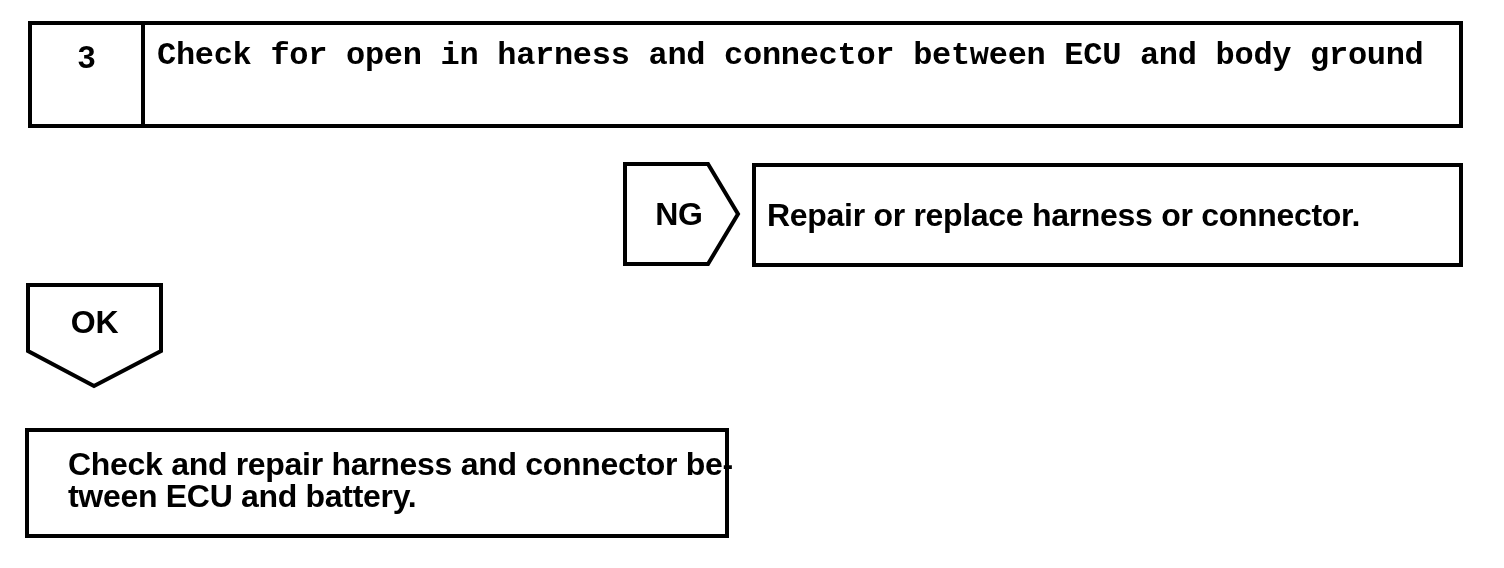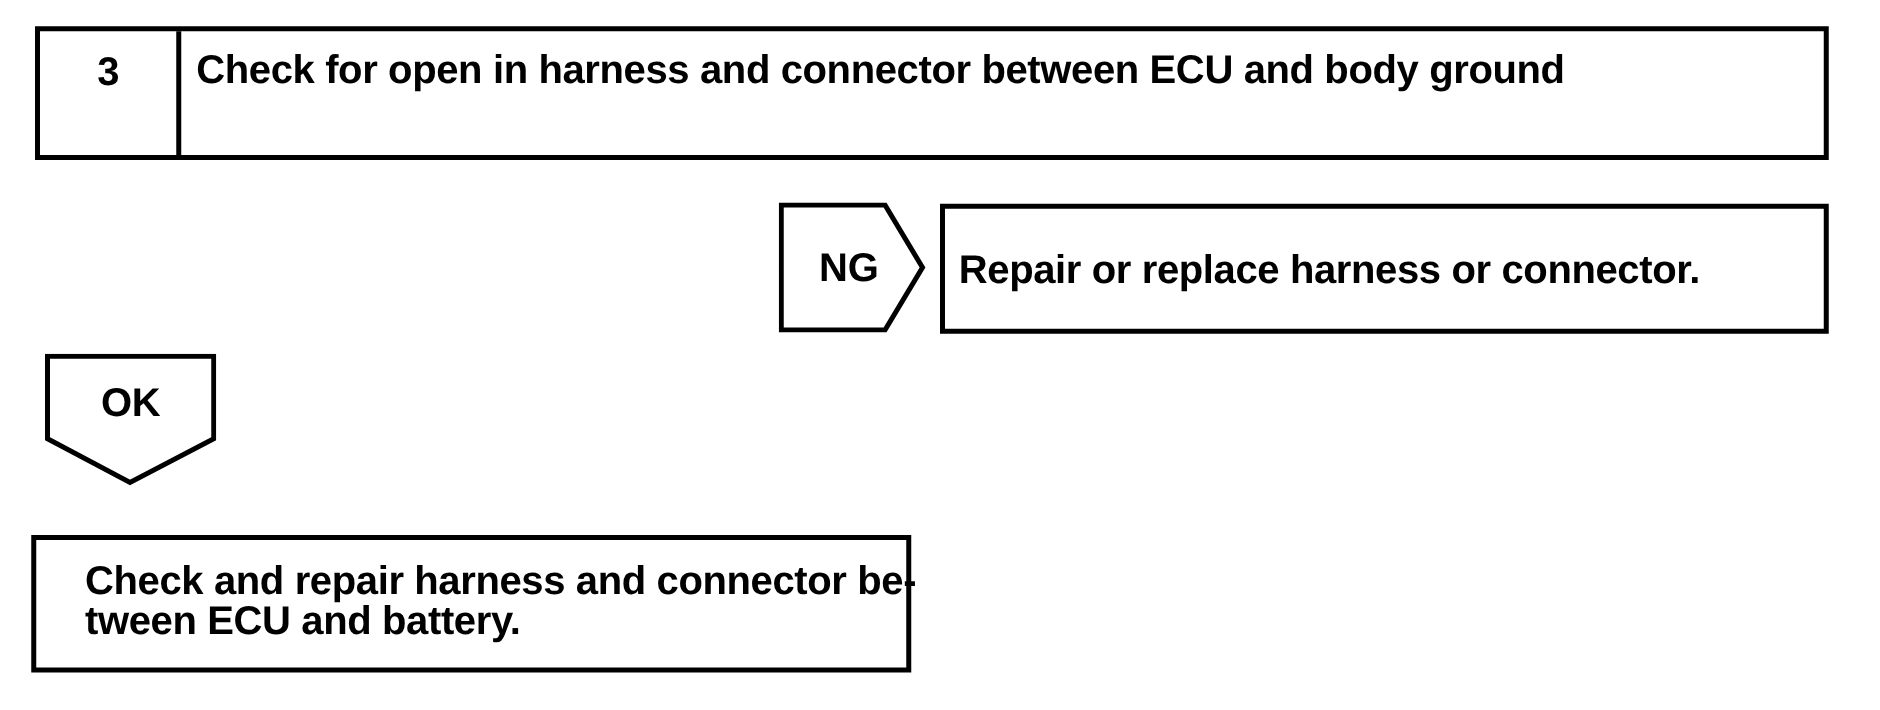--- a/index.html
+++ b/index.html
@@ -40,20 +40,21 @@
     letter-spacing: -0.3px;
   }
   .step-text-cell {
     flex: 1;
     padding: 14px 16px 0 12px;
     font-size: 32px;
     letter-spacing: -0.3px;
     line-height: 1.05;
     white-space: nowrap;
     overflow: hidden;
+    font-family: Liberation Mono, monospace;
   }
 
   
   .ng-shape {
     left: 623px;
     top: 162px;
     width: 118px;
     height: 104px;
   }
   .ng-shape svg, .ok-shape svg { display: block; }
@@ -81,21 +82,21 @@
     padding-left: 11px;
     font-size: 32px;
     letter-spacing: -0.3px;
     background: #fff;
     white-space: nowrap;
     overflow: hidden;
   }
 
   
   .ok-shape {
-    left: 36px;
+    left: 26px;
     top: 283px;
     width: 137px;
     height: 106px;
   }
   .ok-label {
     position: absolute;
     left: 0;
     top: 6px;
     width: 100%;
     height: 66px;

